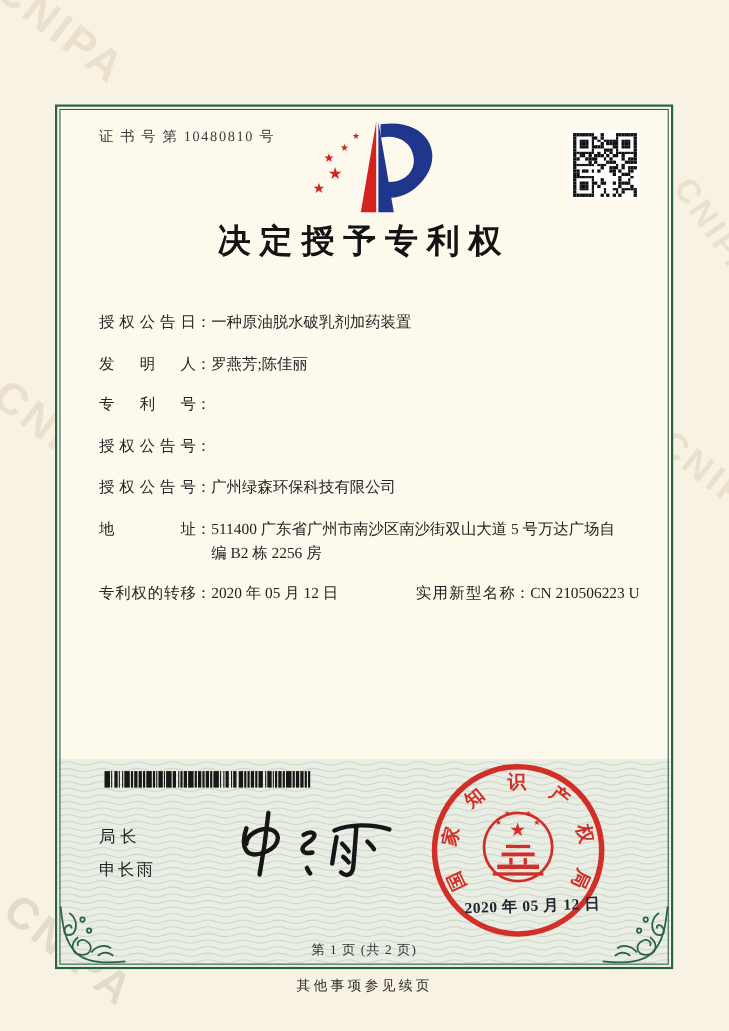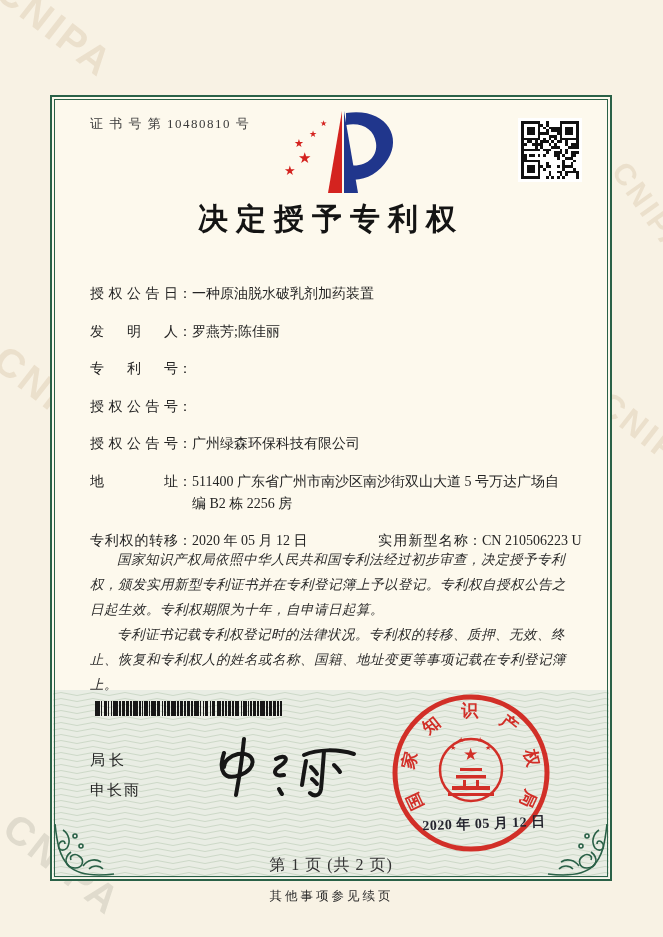--- a/index.html
+++ b/index.html
@@ -76,21 +76,21 @@
   .signature{position:absolute;left:160px;top:636px;width:150px;height:74px;}
   .seal{position:absolute;left:336px;top:593px;width:166px;height:166px;}
   .seal-date{
     position:absolute;left:352px;top:718px;width:160px;text-align:center;
     font-size:14px;color:#24242e;letter-spacing:0.5px;transform:rotate(-2deg);font-weight:bold;
   }
   .flourish{position:absolute;bottom:1px;width:62px;height:56px;}
   .flourish.left{left:1px;}
   .flourish.right{right:1px;transform:scaleX(-1);}
   .page-info{
-    position:absolute;left:0;right:0;top:758px;text-align:center;font-size:16px;color:#333;letter-spacing:1px;
+    position:absolute;left:0;right:0;top:758px;text-align:center;font-size:12px;color:#333;letter-spacing:1px;
   }
   .footer-note{
     position:absolute;left:0;right:0;top:888px;text-align:center;font-size:12.5px;color:#2a2a2a;letter-spacing:3px;
   }
 </style>
 </head>
 <body>
 
 <div class="wm wm1">CNIPA</div>
 <div class="wm wm2">CNIPA</div>
@@ -628,24 +628,20 @@
     <div class="frow grow">
       <span class="flabel">专利权的转移</span>
         <span class="fcolon">：</span>
         <span class="fvalue fvalue1">2020 年 05 月 12 日</span>
         <span class="flabel2">实用新型名称</span>
         <span class="fcolon">：</span>
         <span class="fvalue">CN 210506223 U</span>
     </div>
   </div>
 
-  <div class="body-text">
-    <p>国家知识产权局依照中华人民共和国专利法经过初步审查，决定授予专利权，颁发实用新型专利证书并在专利登记簿上予以登记。专利权自授权公告之日起生效。专利权期限为十年，自申请日起算。</p>
-    <p>专利证书记载专利权登记时的法律状况。专利权的转移、质押、无效、终止、恢复和专利权人的姓名或名称、国籍、地址变更等事项记载在专利登记簿上。</p>
-  </div>
 
   <div class="barcode" id="barcode">
       <i style="width: 4.65px;"></i>
       <i style="width: 1.55px;"></i>
       <i style="width: 3.1px;"></i>
       <i style="width: 1.55px;"></i>
       <i style="width: 1.55px;"></i>
       <i style="width: 4.65px;"></i>
       <i style="width: 1.55px;"></i>
       <i style="width: 3.1px;"></i>

